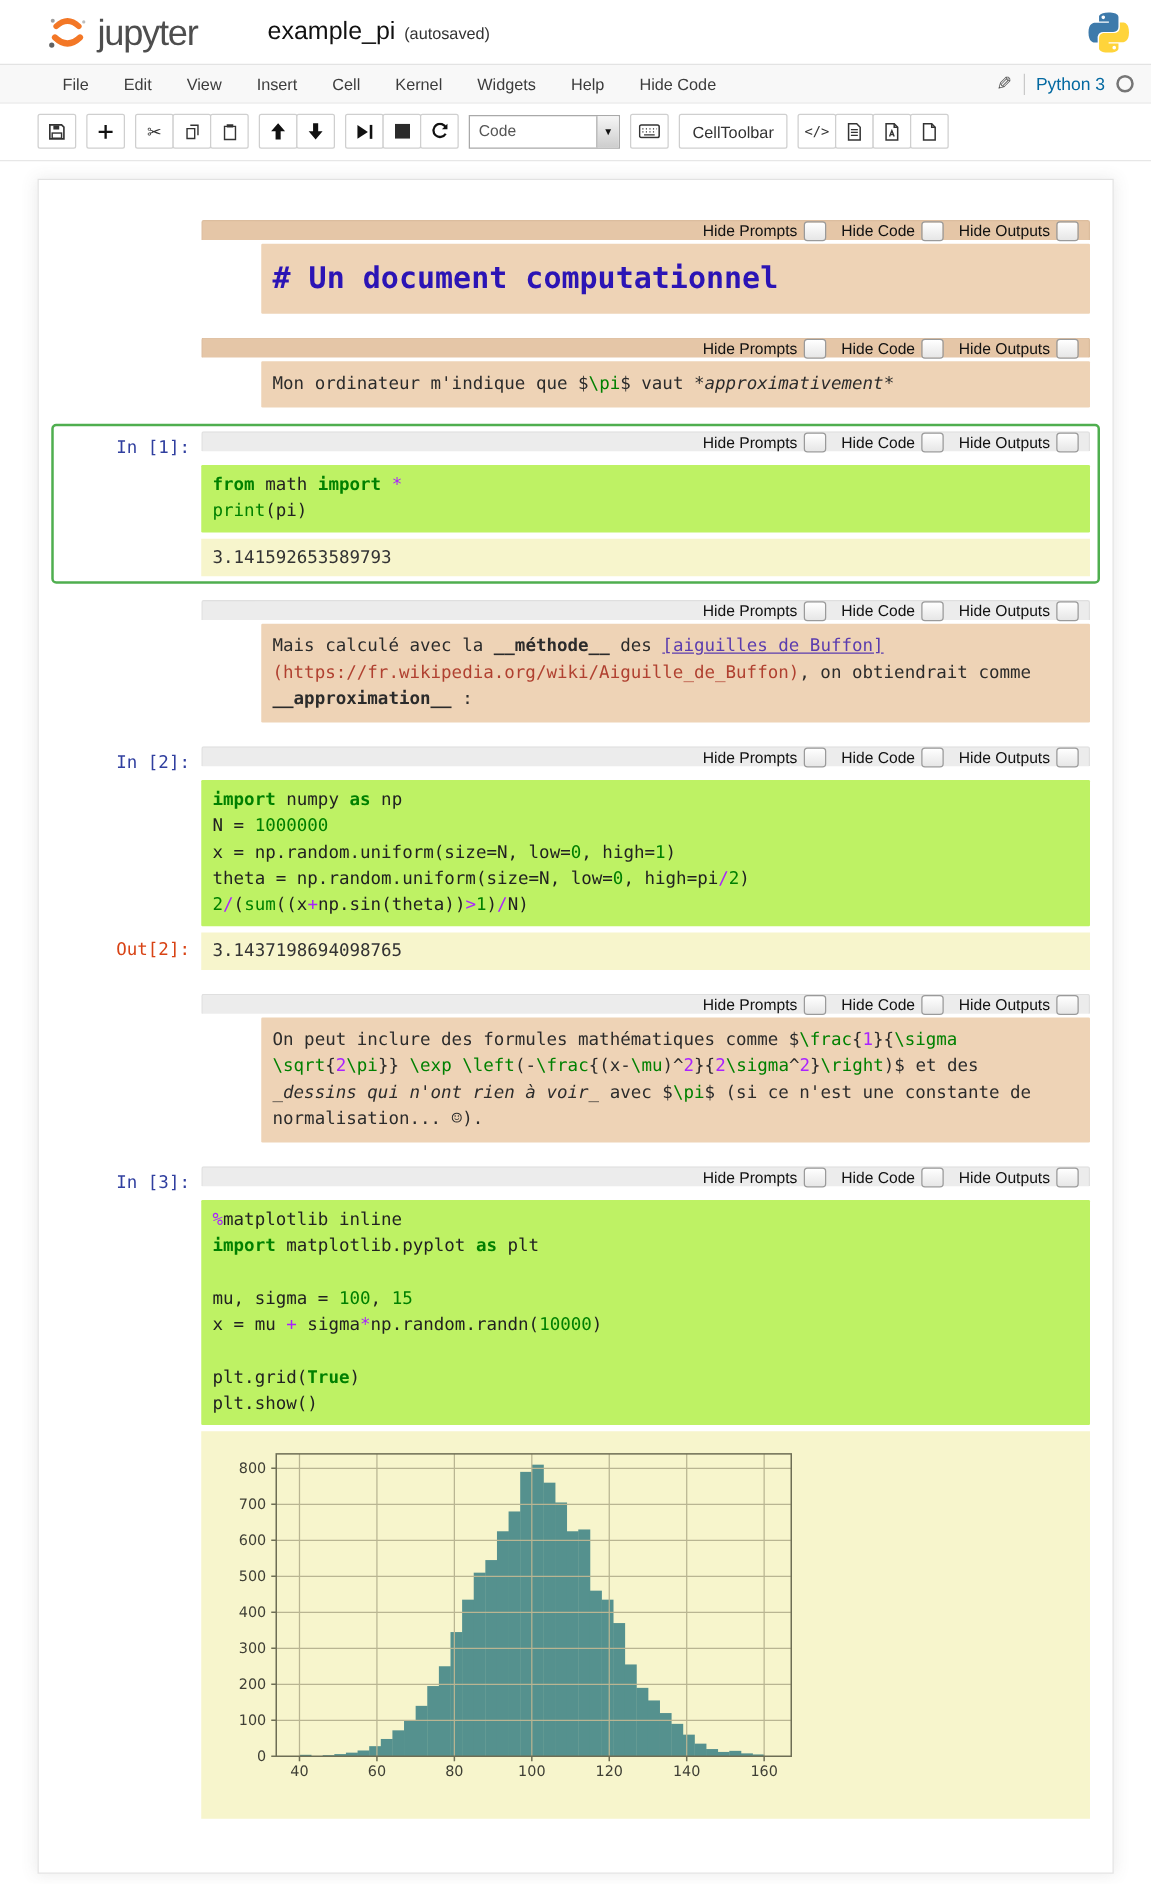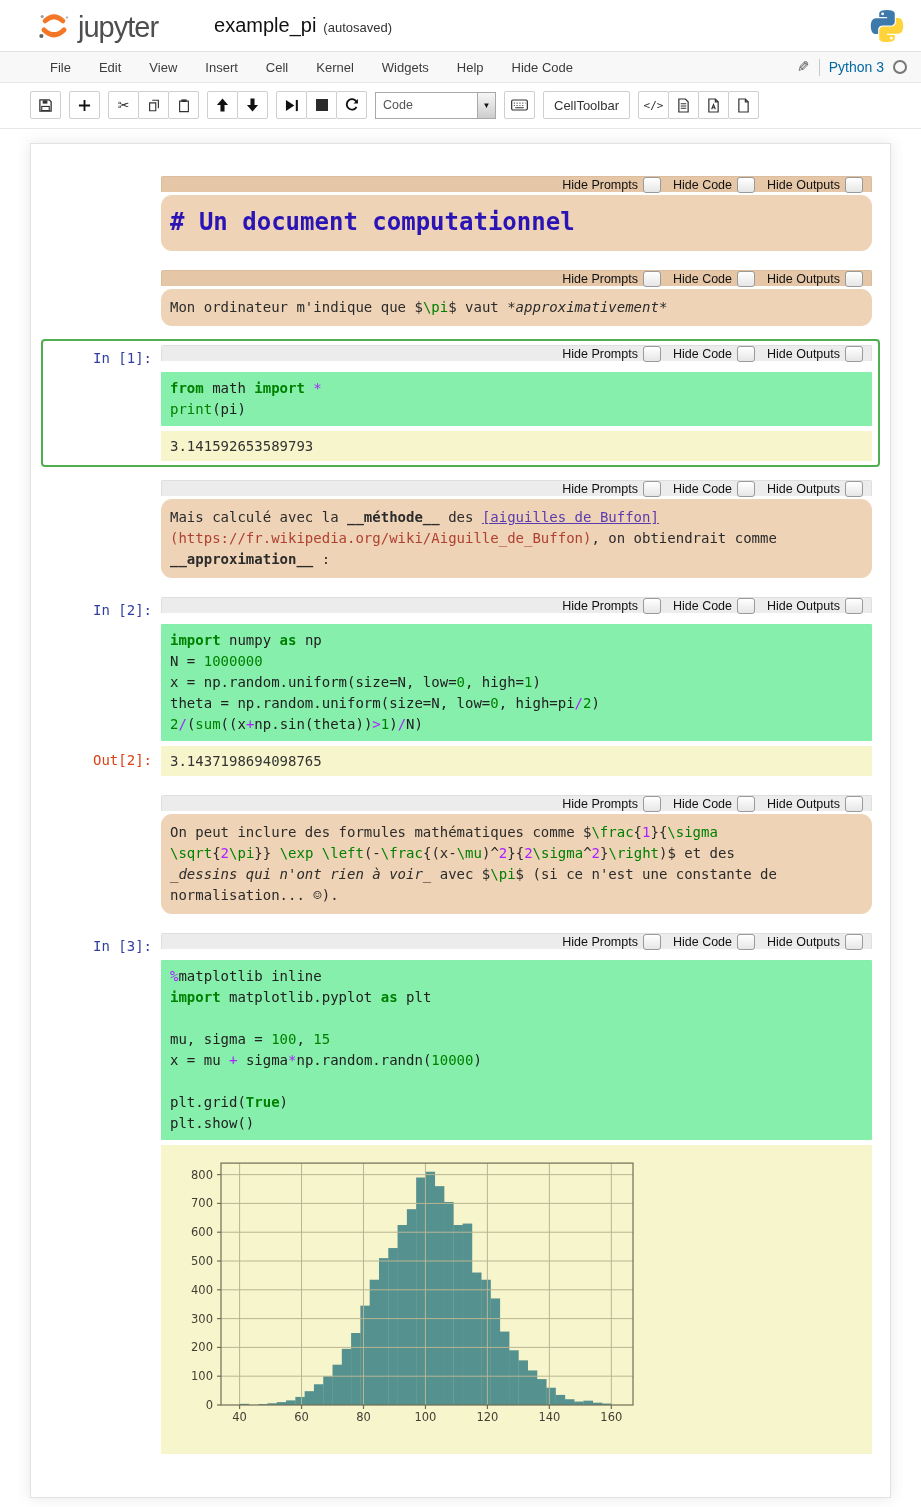--- a/index.html
+++ b/index.html
@@ -52,24 +52,24 @@
   .inprompt { color:#303f9f; }
   .outprompt { color:#d84315; line-height:29px; }
   .maincol { flex:1; min-width:0; }
 
   .celltoolbar { flex:1; height:16px; background:#ececec; border:1px solid #dfdfdf; border-bottom:0; border-radius:2px 2px 0 0;
                  display:flex; align-items:center; justify-content:flex-end; gap:5px; padding:0 8px; margin-bottom:3px; }
   .celltoolbar.tan { background:#e5c6a7; border-color:#dcbd9e; }
   .cb-label { font-size:12.5px; color:#111; margin-left:7px; }
   .cb { width:18px; height:16px; border:1px solid #9a9a9a; border-radius:3px; background:linear-gradient(#fff,#e6e6e6); cursor:pointer; }
 
-  .mdarea { background:#eed3b6; padding:8px 9px; font-family:"DejaVu Sans Mono", monospace; font-size:14px; line-height:21px; color:#2b2b2b; border-radius:11px; }
+  .mdarea { background:#eed3b6; padding:8px 9px; font-family:"DejaVu Sans Mono", monospace; font-size:14px; line-height:21px; color:#2b2b2b; border-radius:1px;margin-left:48px; }
   .mdarea.mdtitle { padding:12px 9px 14px 9px; }
   .mdtitle .cline { line-height:30px; font-size:24px; }
-  .codearea { background:#86efac; padding:6px 9px; font-family:"DejaVu Sans Mono", monospace; font-size:14px; line-height:21px; color:#212121; border-radius:1px; }
+  .codearea { background:#bef264; padding:6px 9px; font-family:"DejaVu Sans Mono", monospace; font-size:14px; line-height:21px; color:#212121; border-radius:1px; }
   .cline { white-space:pre; min-height:21px; }
 
   .outrow { margin-top:5px; }
   .outarea { flex:1; background:#f7f5cc; padding:5px 9px; font-family:"DejaVu Sans Mono", monospace; font-size:14px; line-height:20px; color:#333; }
   .outarea.plotarea { padding:10px 8px 12px 16px; }
 
   
   .c-k   { color:#008000; font-weight:bold; }
   .c-n   { color:#008000; }
   .c-o   { color:#aa22ff; }

